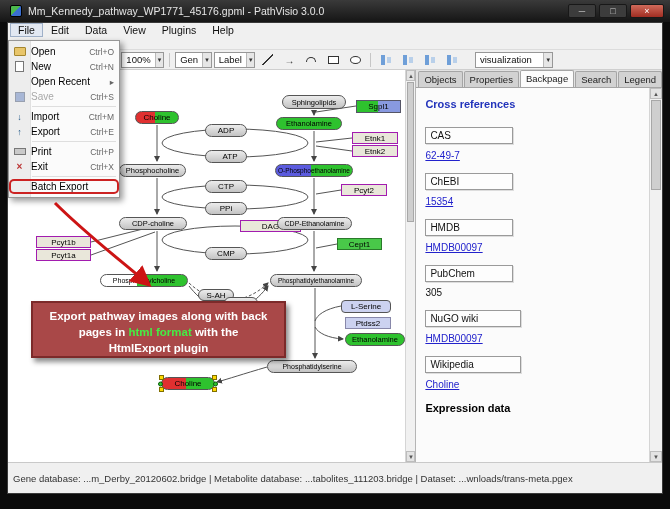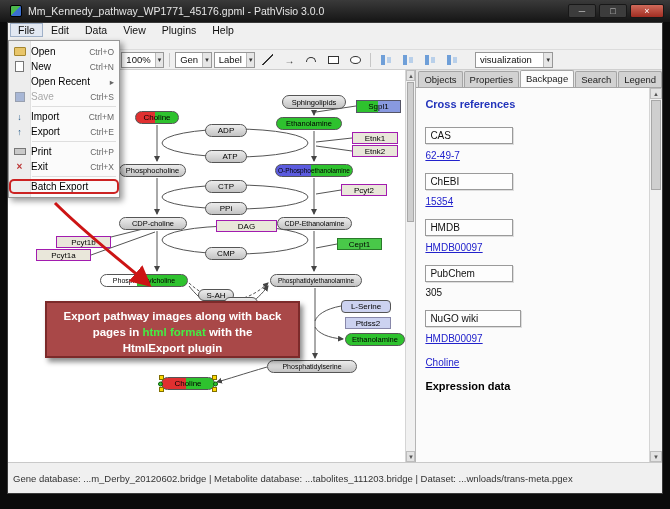--- a/index.html
+++ b/index.html
@@ -74,21 +74,21 @@
   .gene-lav      { background:#ccd2f0; border:1px solid #8888aa; }
   .gene-grn-blu  { background:linear-gradient(to right,#2ec22e 0 50%,#8899e0 50%); border:1px solid #556; }
   .handle { position:absolute; width:5px; height:5px; background:#ffd900; border:1px solid #806f00; z-index:5; }
   .handle.tl{left:-3px;top:-3px;} .handle.tr{right:-3px;top:-3px;}
   .handle.bl{left:-3px;bottom:-3px;} .handle.br{right:-3px;bottom:-3px;}
   .hdot { position:absolute; width:5px; height:5px; border-radius:50%; background:#2ec22e; border:1px solid #0a5a0a; top:50%; transform:translateY(-50%); z-index:5; }
   .hdot.l{left:-4px;} .hdot.r{right:-4px;}
 
   .annotation { position:absolute; left:23px; top:231px; width:255px; height:57px; z-index:20;
     background:#a94848; border:2px solid #7c2a2a; box-shadow:3px 4px 5px rgba(0,0,0,.45);
-    color:#fff; font-weight:bold; font-size:11.5px; text-align:center; line-height:1.4; padding-top:5px;margin-left:14px; }
+    color:#fff; font-weight:bold; font-size:11.5px; text-align:center; line-height:1.4; padding-top:5px; }
   .annotation .hl { color:#44ee44; }
 
   
   .vscroll { width:11px; background:#f1f1f1; border-left:1px solid #d5d5d5; display:flex; flex-direction:column; }
   .sb-btn { height:11px; display:flex; align-items:center; justify-content:center; font-size:6px; color:#555;
     background:#e3e3e3; border:1px solid #bdbdbd; }
   .sb-thumb { background:#cfcfcf; border:1px solid #a8a8a8; margin:1px; }
   .sb-track { flex:1; }
 
   
@@ -284,33 +284,33 @@
             </div>
             <div class="node gene-plain" style="left: 333px; top: 114px; width: 46px; height: 12px;">
               <span>Pcyt2</span>
             </div>
             <div class="node met-gray" style="left: 197px; top: 132px; width: 42px; height: 13px;">
               <span>PPi</span>
             </div>
             <div class="node met-gray" style="left: 111px; top: 147px; width: 68px; height: 13px; font-size: 7.5px;">
               <span>CDP-choline</span>
             </div>
-            <div class="node gene-plain" style="left: 208px; top: 150px; width: 61px; height: 12px;">
+            <div class="node gene-plain" style="left: 232px; top: 150px; width: 61px; height: 12px;">
               <span>DAG</span>
             </div>
             <div class="node met-gray" style="left: 269px; top: 147px; width: 75px; height: 13px; font-size: 7px;">
               <span>CDP-Ethanolamine</span>
             </div>
             <div class="node gene-green" style="left: 329px; top: 168px; width: 45px; height: 12px;">
               <span>Cept1</span>
             </div>
             <div class="node met-gray" style="left: 197px; top: 177px; width: 42px; height: 13px;">
               <span>CMP</span>
             </div>
-            <div class="node gene-plain" style="left: 28px; top: 166px; width: 55px; height: 12px; margin-left: 20px;">
+            <div class="node gene-plain" style="left: 28px; top: 166px; width: 55px; height: 12px;">
               <span>Pcyt1b</span>
             </div>
             <div class="node gene-plain" style="left: 28px; top: 179px; width: 55px; height: 12px;">
               <span>Pcyt1a</span>
             </div>
             <div class="node met-wht-grn" style="left: 92px; top: 204px; width: 88px; height: 13px; font-size: 7px;">
               <span>Phosphatidylcholine</span>
             </div>
             <div class="node met-gray" style="left: 190px; top: 219px; width: 36px; height: 12px;">
               <span>S-AH</span>
@@ -371,21 +371,21 @@
             <div class="xref-heading">Cross references</div>
             <div id="refs">
                 <div class="ref-sec"><div class="ref-header">CAS</div><a class="ref-link">62-49-7</a></div>
                 <div class="ref-sec"><div class="ref-header">ChEBI</div><a class="ref-link">15354</a></div>
                 <div class="ref-sec"><div class="ref-header">HMDB</div><a class="ref-link">HMDB00097</a></div>
                 <div class="ref-sec">
                   <div class="ref-header">PubChem</div>
                   <div class="ref-plain">305</div>
                 </div>
                 <div class="ref-sec"><div class="ref-header wide">NuGO wiki</div><a class="ref-link">HMDB00097</a></div>
-                <div class="ref-sec"><a class="ref-link">Choline</a></div>
+                <div class="ref-sec"><div class="ref-header wide">Wikipedia</div><a class="ref-link">Choline</a></div>
               </div>
             <div class="expr-heading">Expression data</div>
           </div>
           <div class="vscroll" style="width:13px;">
             <div class="sb-btn">▲</div>
             <div class="sb-thumb" style="height:90px;"></div>
             <div class="sb-track"></div>
             <div class="sb-btn">▼</div>
           </div>
         </div>

